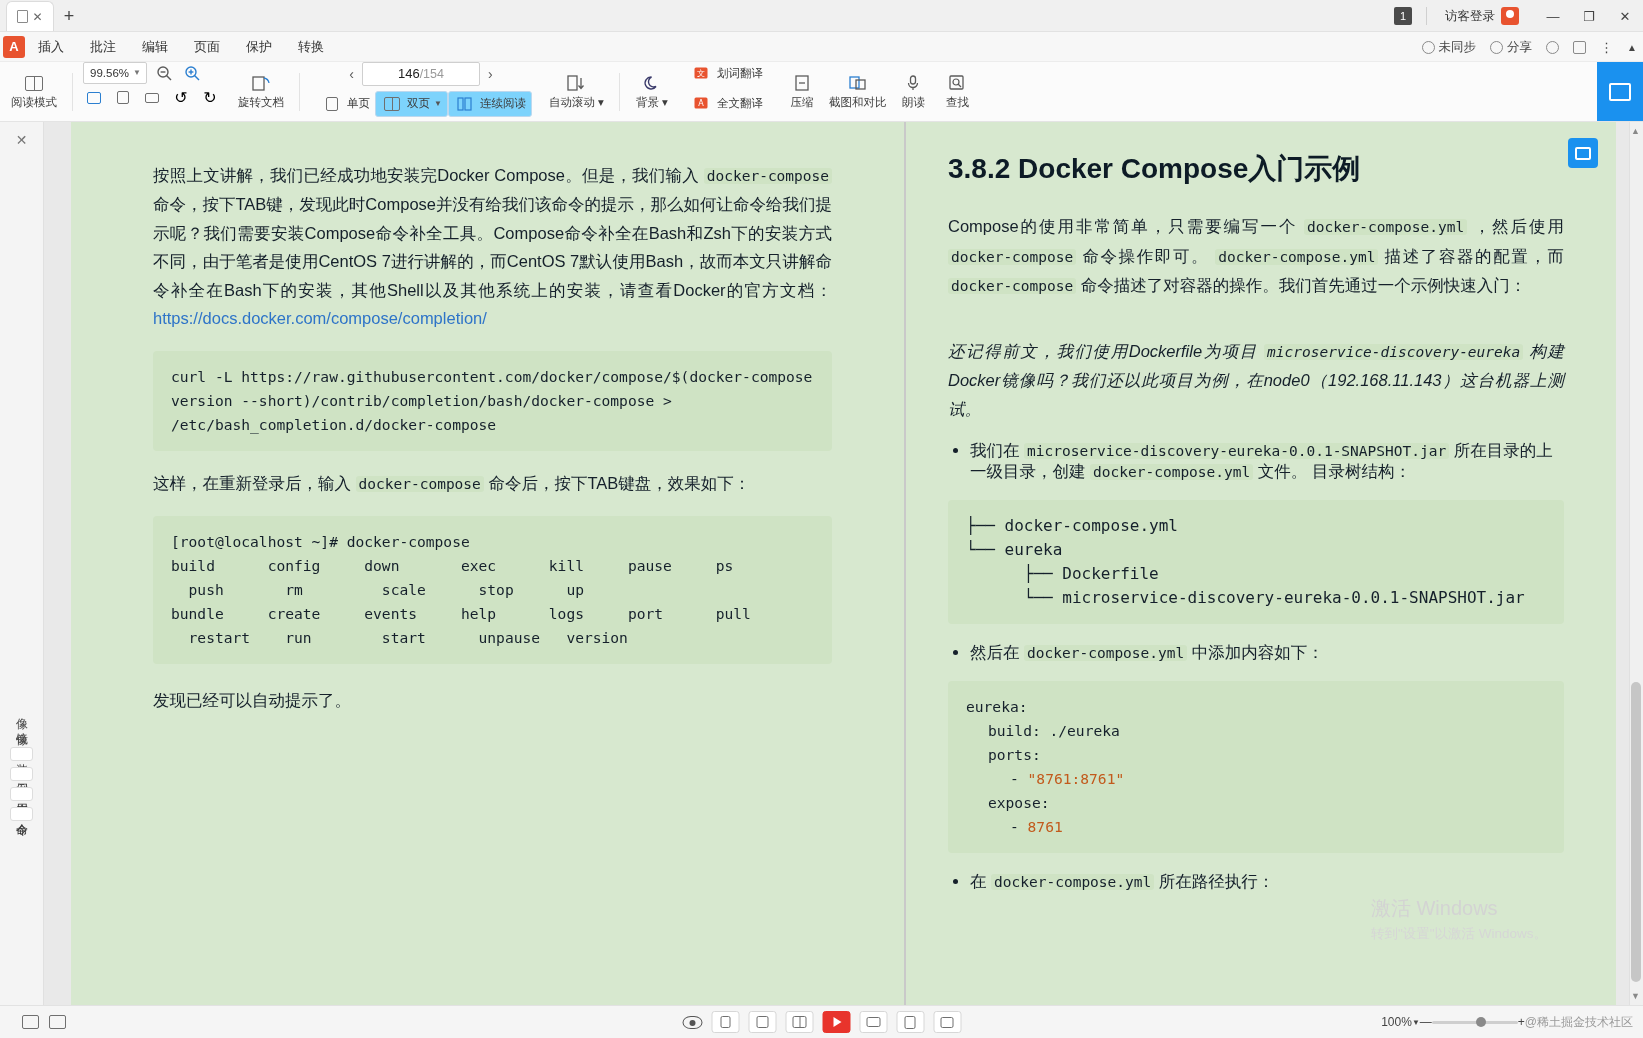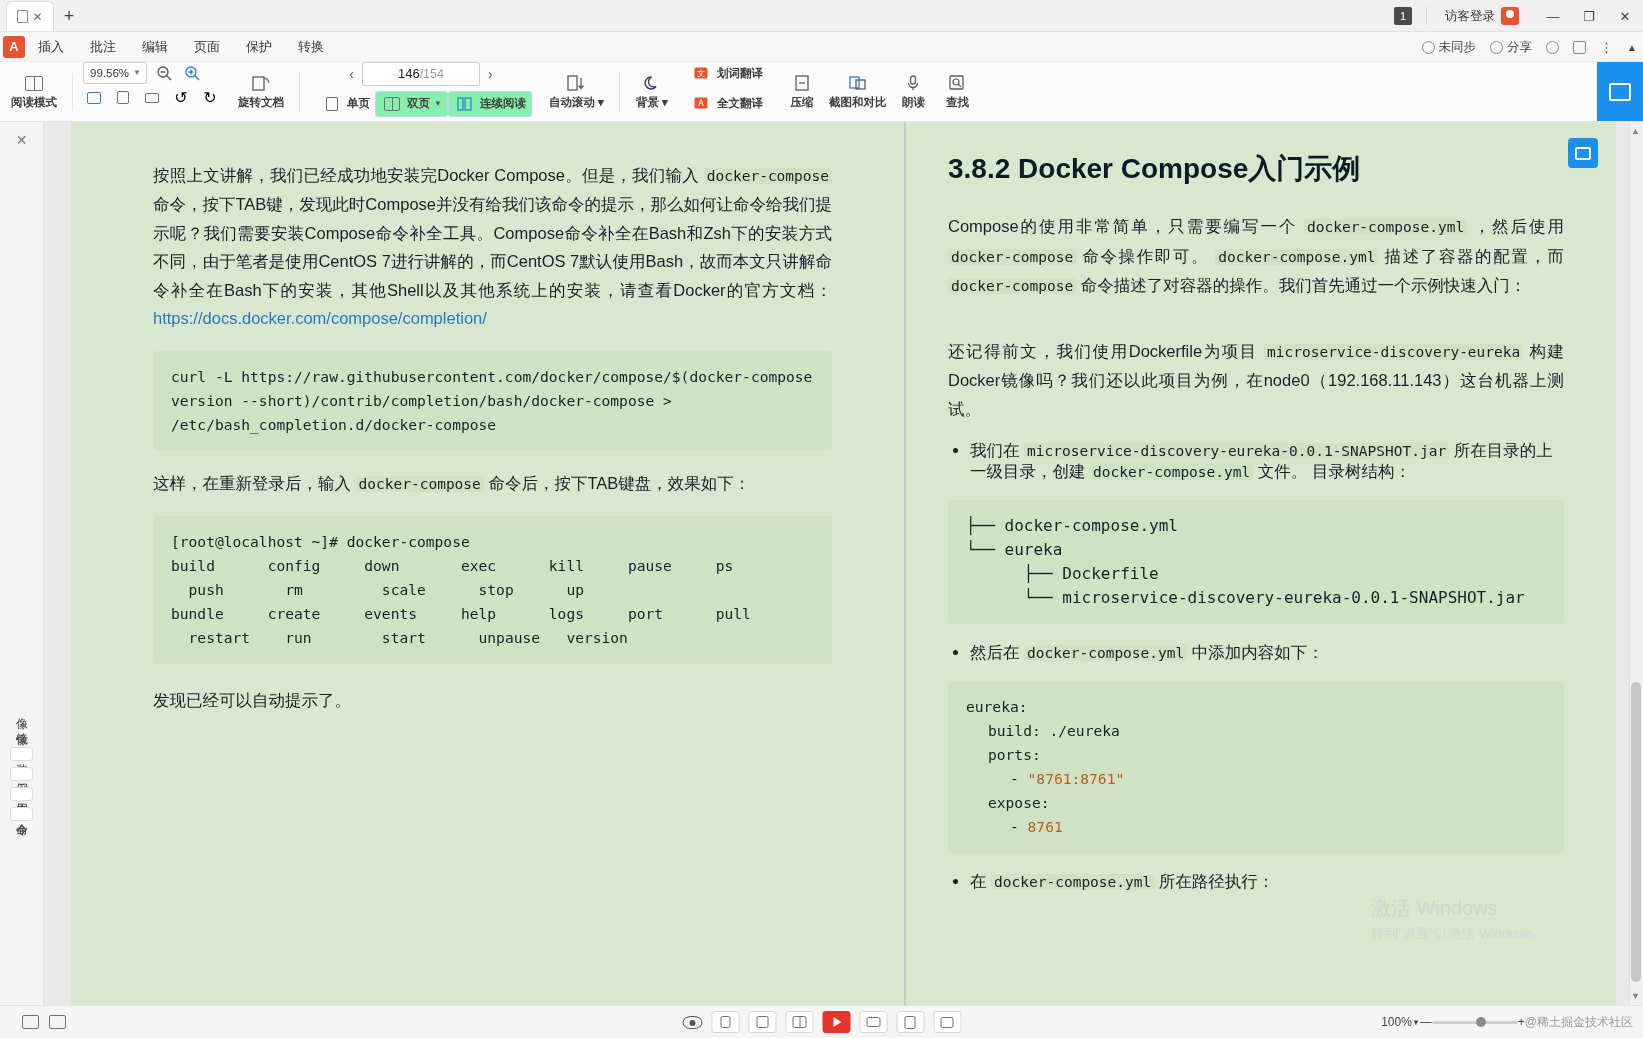--- a/index.html
+++ b/index.html
@@ -77,23 +77,23 @@
     color:#333; display:flex; align-items:center; padding-left:6px; position:relative; border-radius:2px;
   }
   .zoom-field .car { position:absolute; right:5px; font-size:8px; color:#777; }
   .pagebox {
     width:118px; height:24px; border:1px solid #cfcfcf; background:#fff; border-radius:2px;
     display:flex; align-items:center; justify-content:center; font-size:13px; color:#222;
   }
   .pagebox .tot { color:#999; font-size:12.5px; }
   .chev { font-size:14px; color:#5a5a5a; padding:0 8px; }
   .pill-on {
-    background:#86efac; border:1px solid #bcd8ee; border-radius:3px;justify-content:flex-end;
-  }
-  .lab { font-size:11.5px; color:#3c3c3c;font-weight:bold; }
+    background:#7dd3fc; border:1px solid #bcd8ee; border-radius:3px;justify-content:flex-end;
+  }
+  .lab { font-size:11.5px; color:#3c3c3c; }
   .toolbar-far-right {
     position:absolute; right:0; top:0; height:60px; width:46px;
     background:#1a91ef; display:flex; align-items:center; justify-content:center;
   }
   .tfr-ico { width:22px; height:18px; border:2px solid #fff; border-radius:2px; }
 
   
   .body-area { position:relative; height:883px; background:#e9e9e9; display:flex; }
   .left-rail {
     width:44px; background:#f4f4f4; border-right:1px solid #e0e0e0;
@@ -456,21 +456,21 @@
 
       <div class="page-gap"></div>
 
       <div class="page right">
         <h2 class="sec">3.8.2 Docker Compose入门示例</h2>
 
         <p class="ptext cn">
           <span>Compose的使用非常简单，只需要编写一个 </span><span class="mono">docker-compose.yml</span><span> ，然后使用 </span><span class="mono">docker-compose</span><span> 命令操作即可。 </span><span class="mono">docker-compose.yml</span><span> 描述了容器的配置，而 </span><span class="mono">docker-compose</span><span> 命令描述了对容器的操作。我们首先通过一个示例快速入门：</span>
         </p>
 
-        <p class="ptext cn" style="margin-top:36px;">
+        <p class="ptext cn" style="margin-top:36px;font-style:italic;">
           <span>还记得前文，我们使用Dockerfile为项目 </span><span class="mono">microservice-discovery-eureka</span><span> 构建Docker镜像吗？我们还以此项目为例，在node0（192.168.11.143）这台机器上测试。</span>
         </p>
 
         <ul class="blist">
           <li>
             <span>我们在 </span><span class="mono">microservice-discovery-eureka-0.0.1-SNAPSHOT.jar</span><span> 所在目录的上一级目录，创建 </span><span class="mono">docker-compose.yml</span><span> 文件。 目录树结构：</span>
           </li>
         </ul>
 
         <div class="codeblock tree">├── docker-compose.yml

